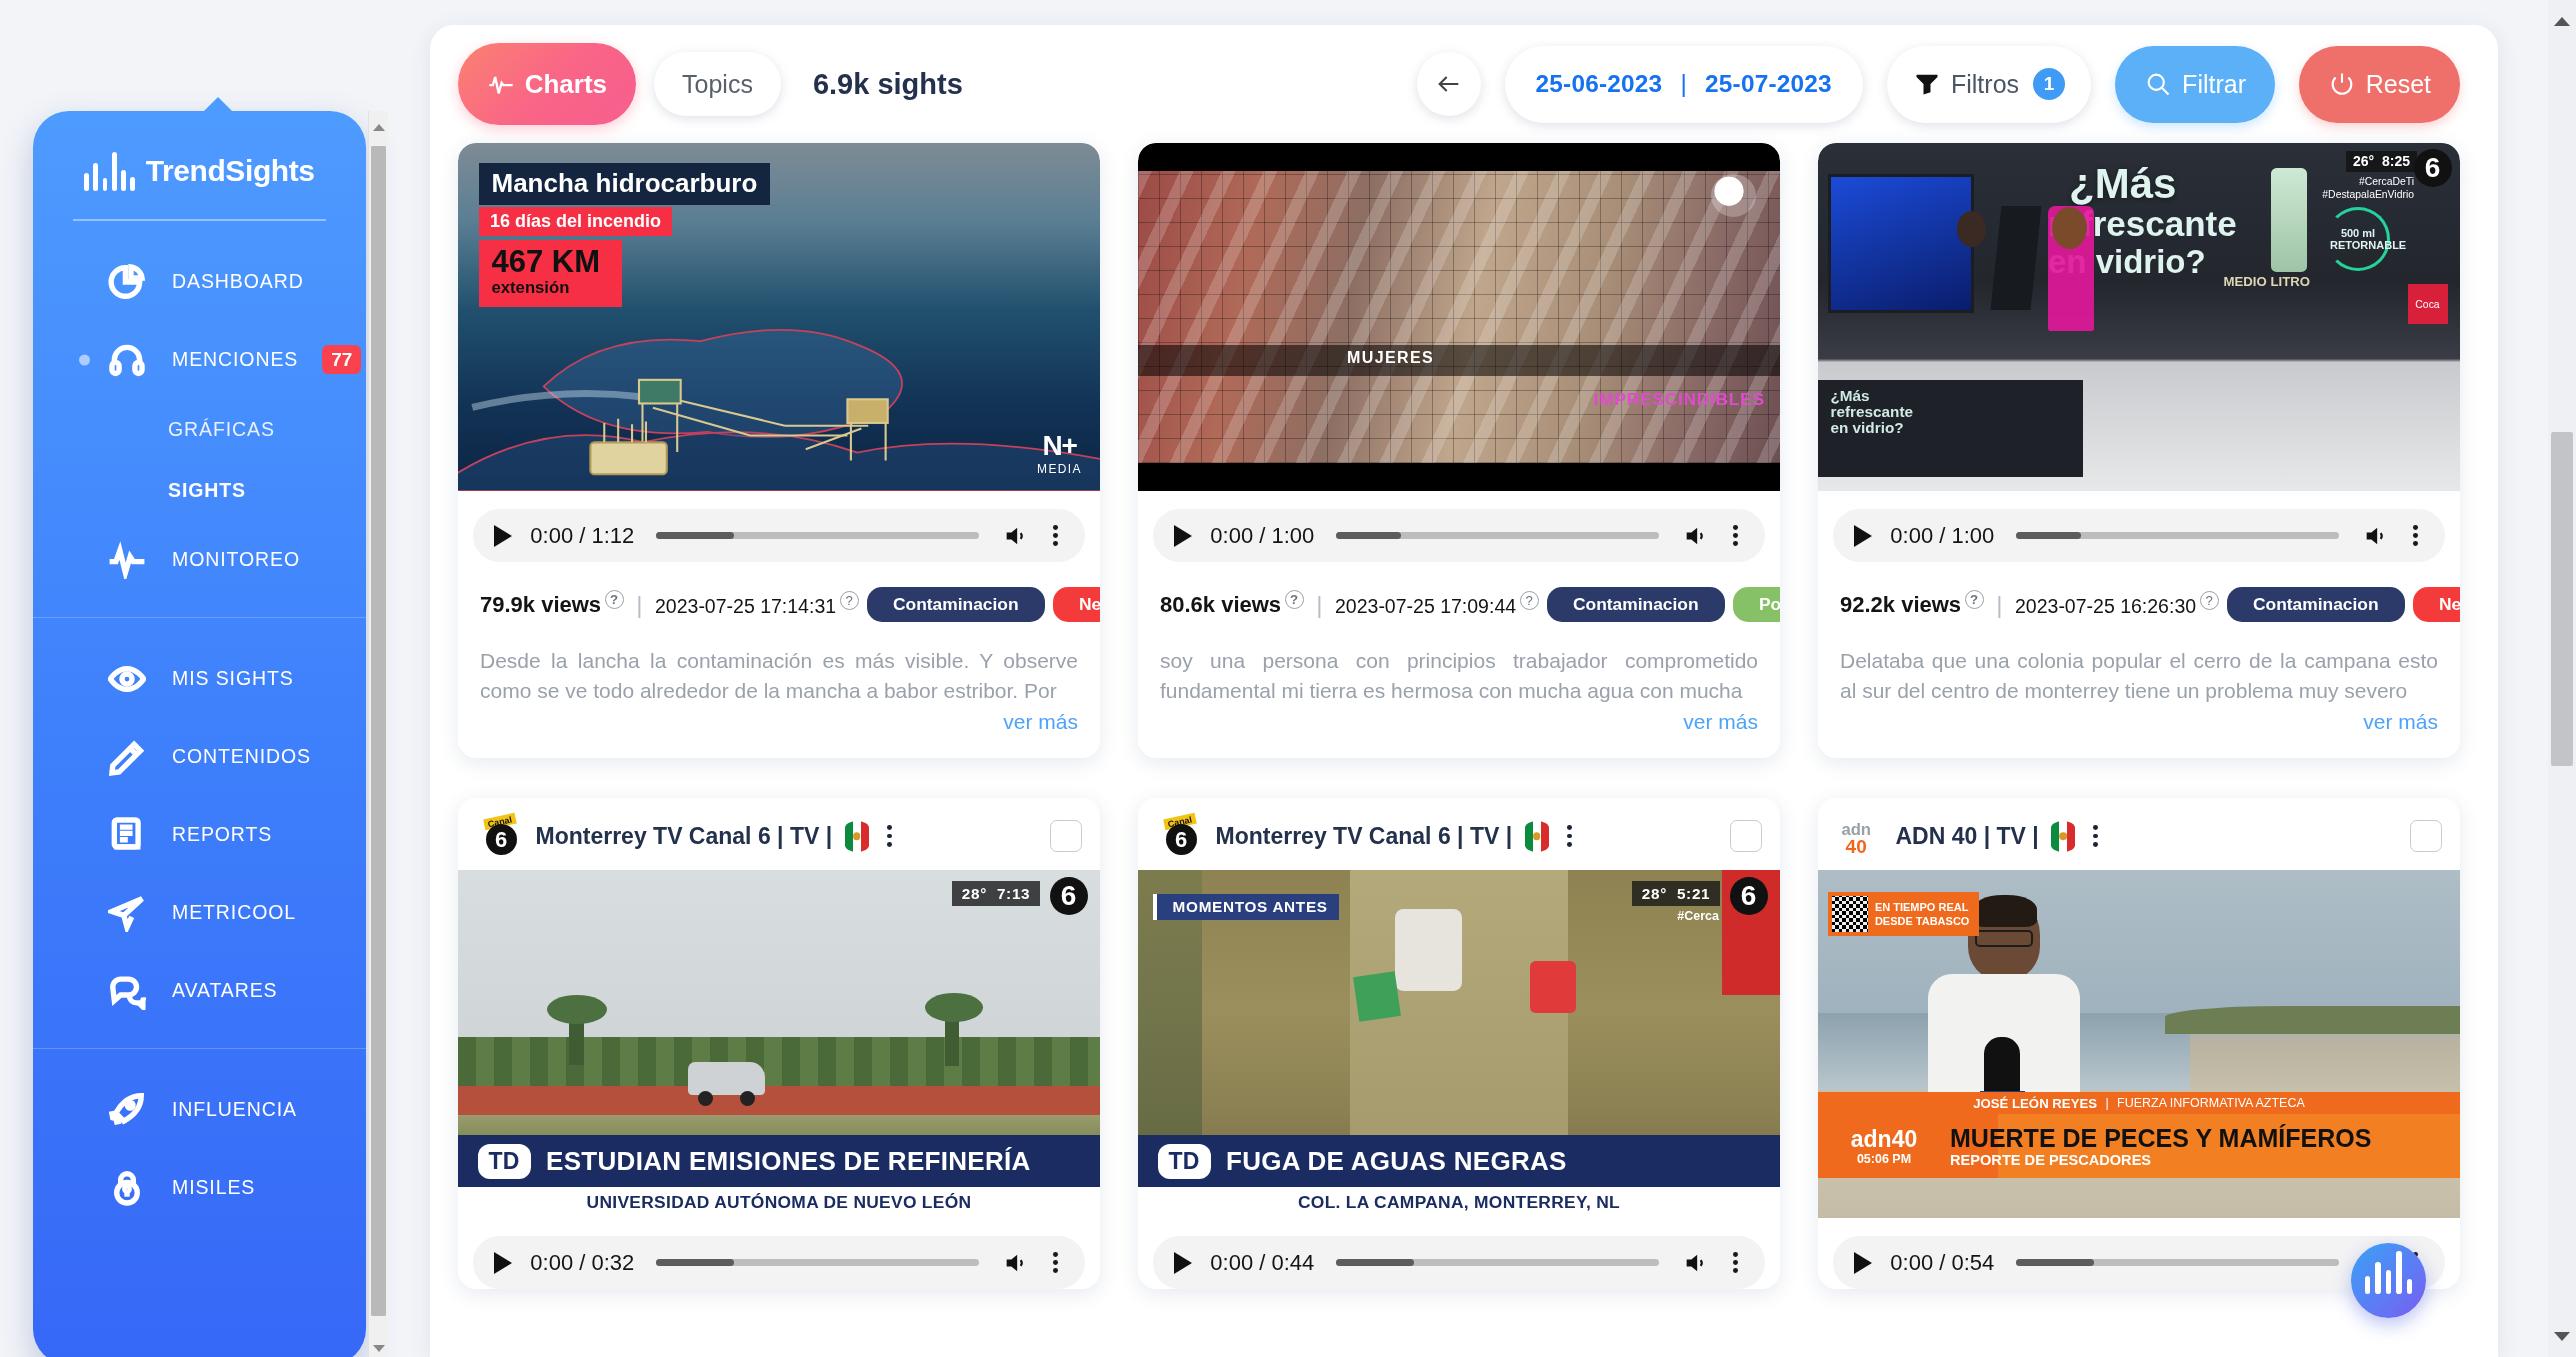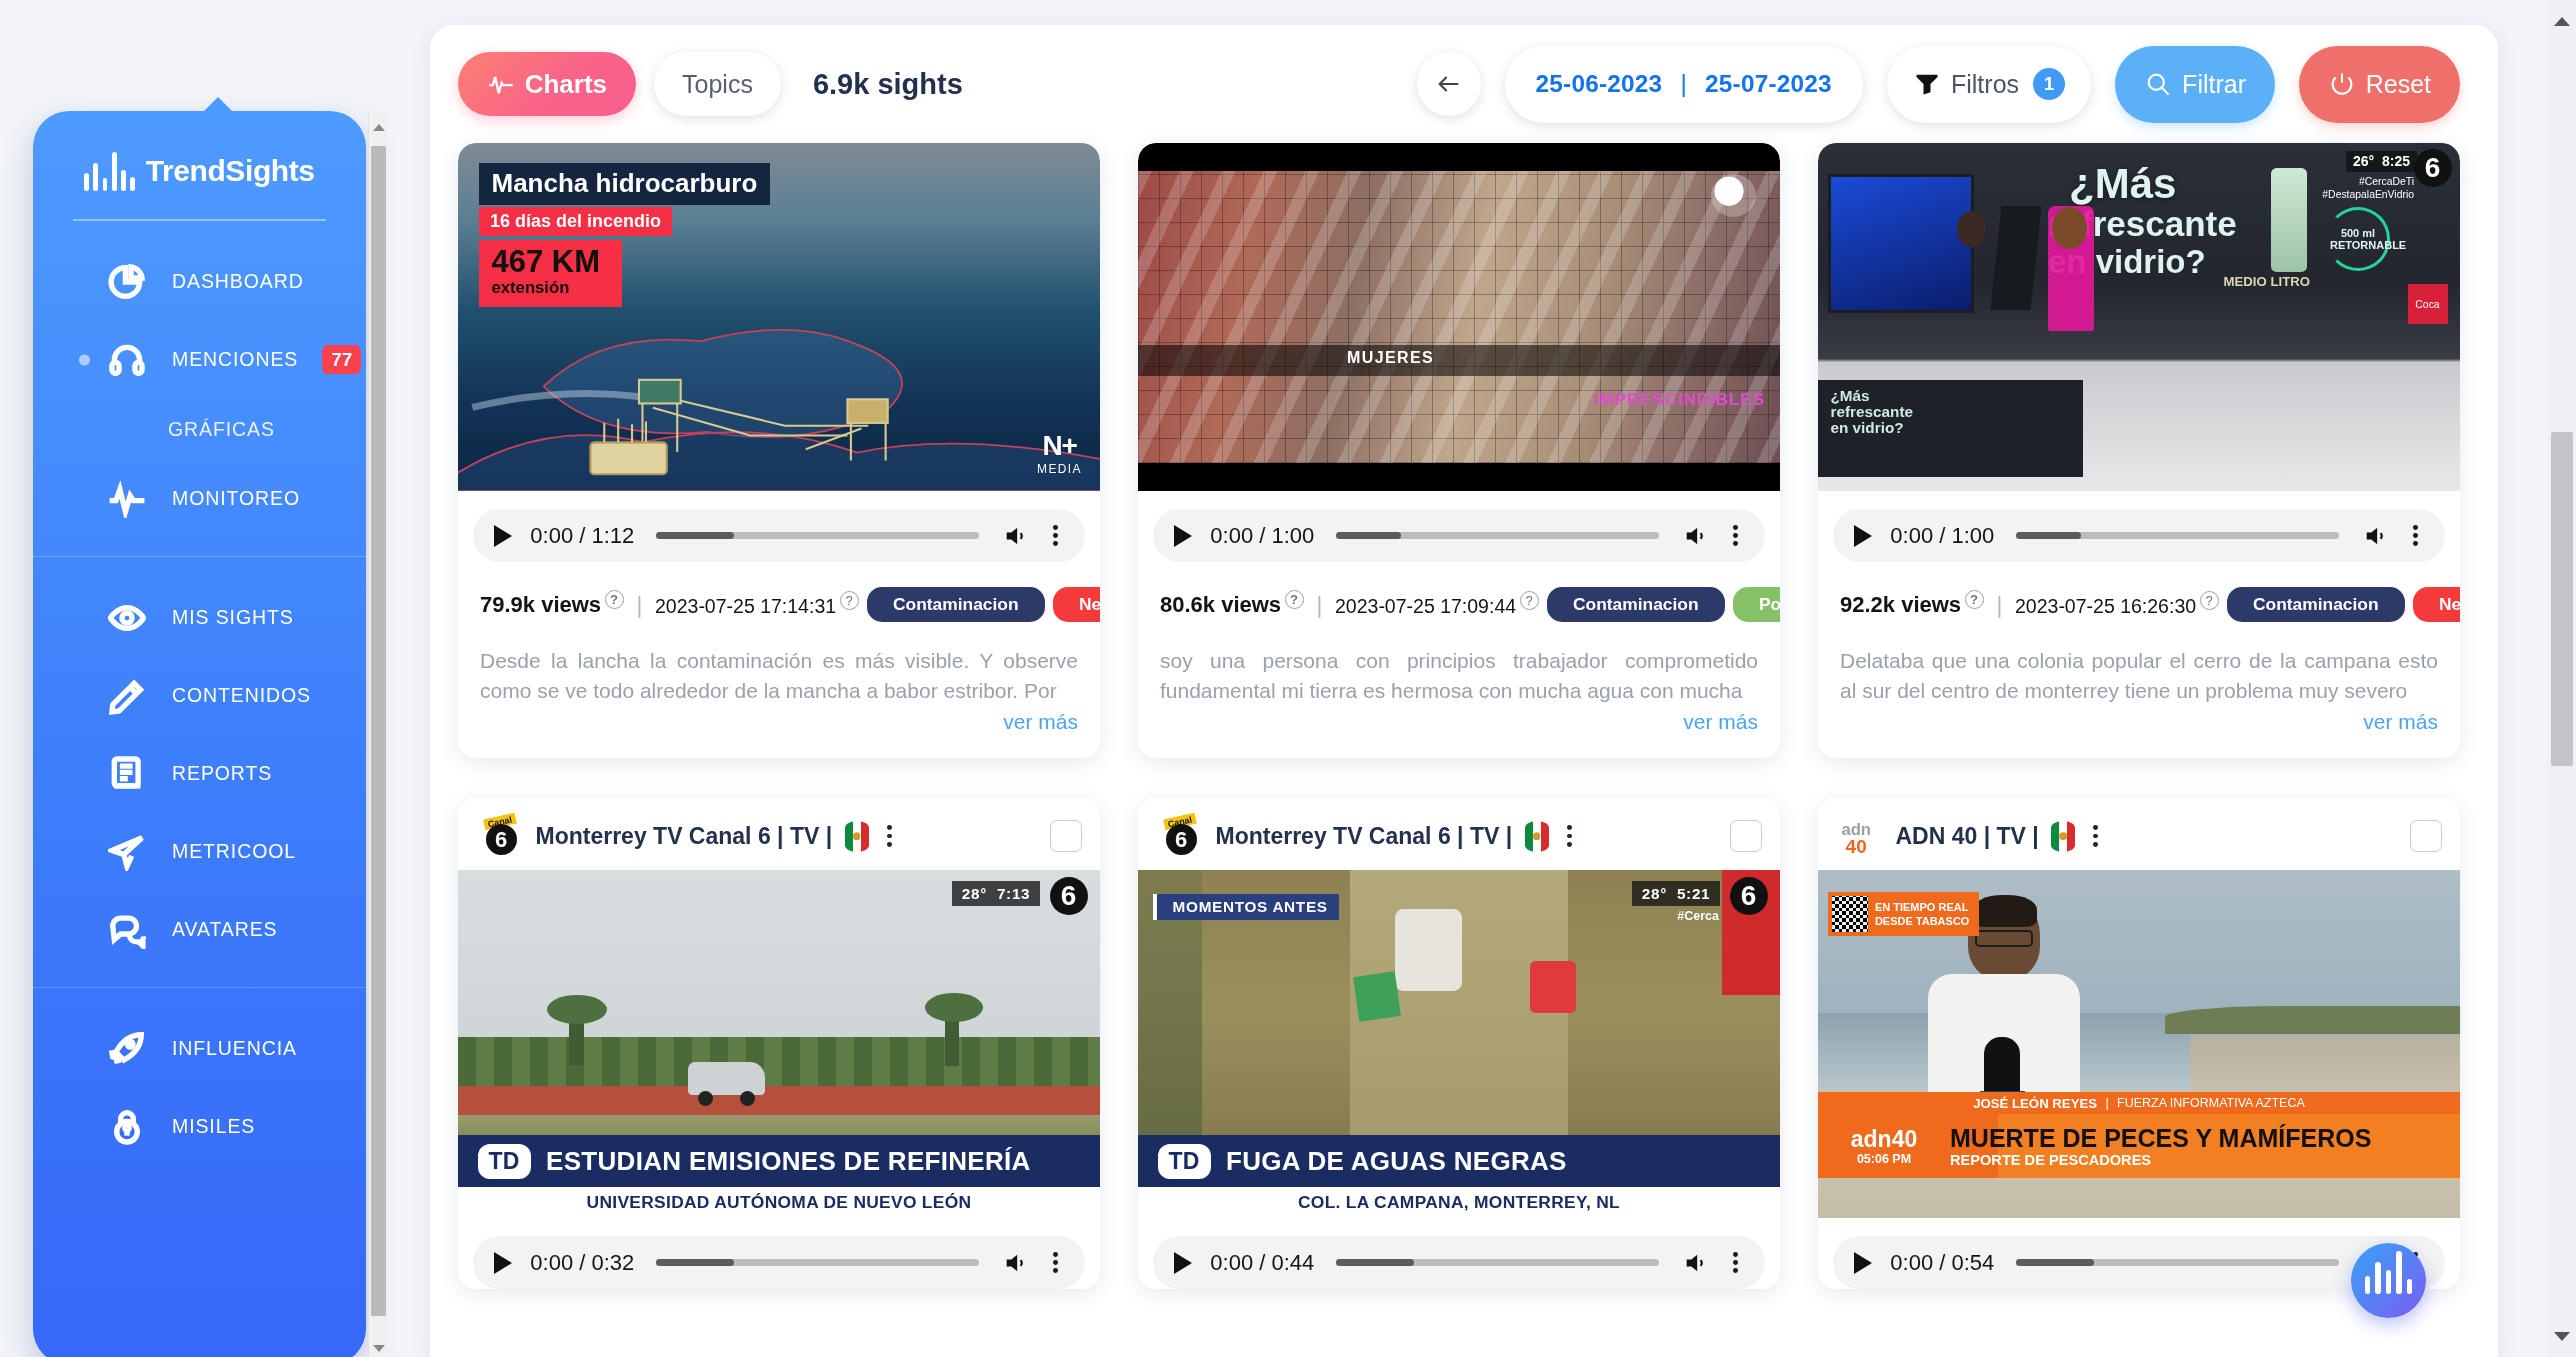--- a/index.html
+++ b/index.html
@@ -99,21 +99,21 @@
     display: flex; align-items: center; height: 118px;
     padding: 0 38px 0 28px; gap: 0;
   }
   .pill {
     display: inline-flex; align-items: center; justify-content: center; gap: 9.7px;
     border-radius: 696px; cursor: pointer; white-space: nowrap;
   }
   .pill-charts {
     background: linear-gradient(135deg, #fb8172 0%, #f96487 55%, #f75e8f 100%);
     color: #fff; font-size: 26px; font-weight: bold;
-    height: 64px; padding: 0 29px;
+    height: 82px; padding: 0 29px;
     box-shadow: 0 4.2px 12.5px rgba(248,99,128,.32);
   }
   .pill-topics {
     background: #fff; color: #58606b; font-size: 25px;
     height: 64px; padding: 0 28px;
     box-shadow: 0 2.8px 11px rgba(80,90,120,.18);
     margin-left: 18px;
   }
   .sights-count {
     margin-left: 32px; font-size: 29px; font-weight: bold; color: #24314d;
@@ -348,20 +348,24 @@
       </span>
       <span class="nav-label">MENCIONES</span>
       <span class="badge-red">77</span>
 
     </div>
 
     <div class="nav-sub">
       <span class="nav-label dim">GRÁFICAS</span>
     </div>
 
+    <div class="nav-sub2">
+      <span class="dot solid" style="left:46px"></span>
+      <span class="nav-label strong">SIGHTS</span>
+    </div>
 
     <div class="nav-item">
       <span class="nav-ico">
         <svg viewBox="0 0 24 24">
             <path d="M1 13h4l2.5-7 3.5 14 3-10 2 3h7"></path>
           </svg>
       </span>
       <span class="nav-label">MONITOREO</span>
     </div>
   </div>

